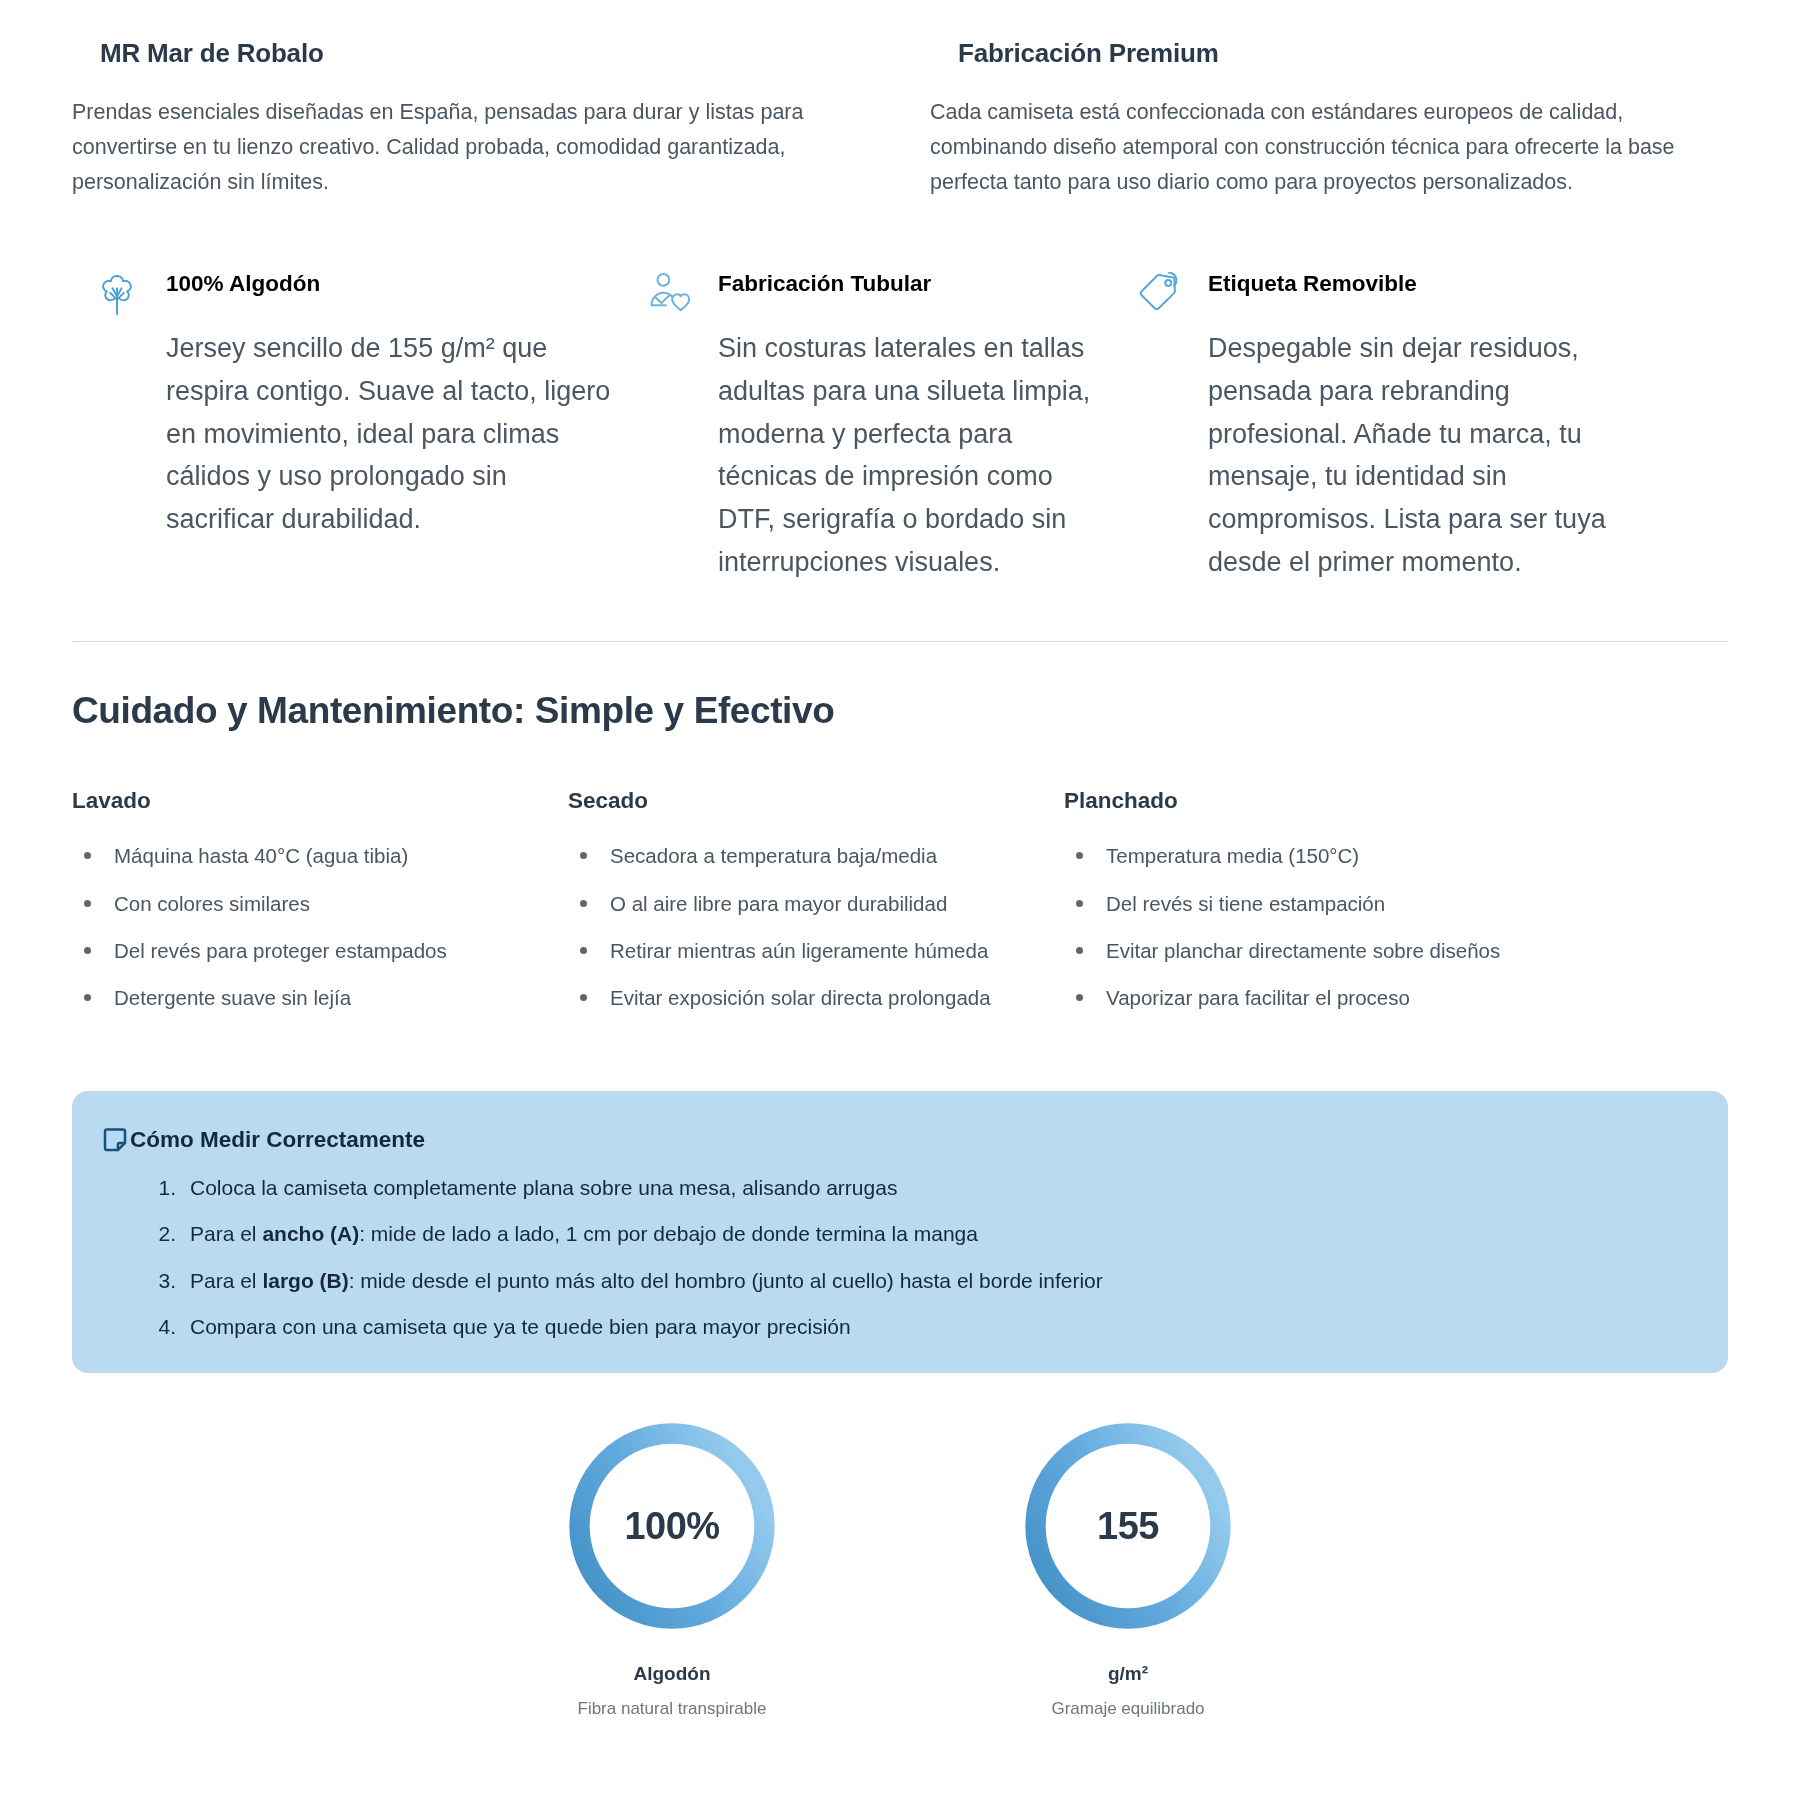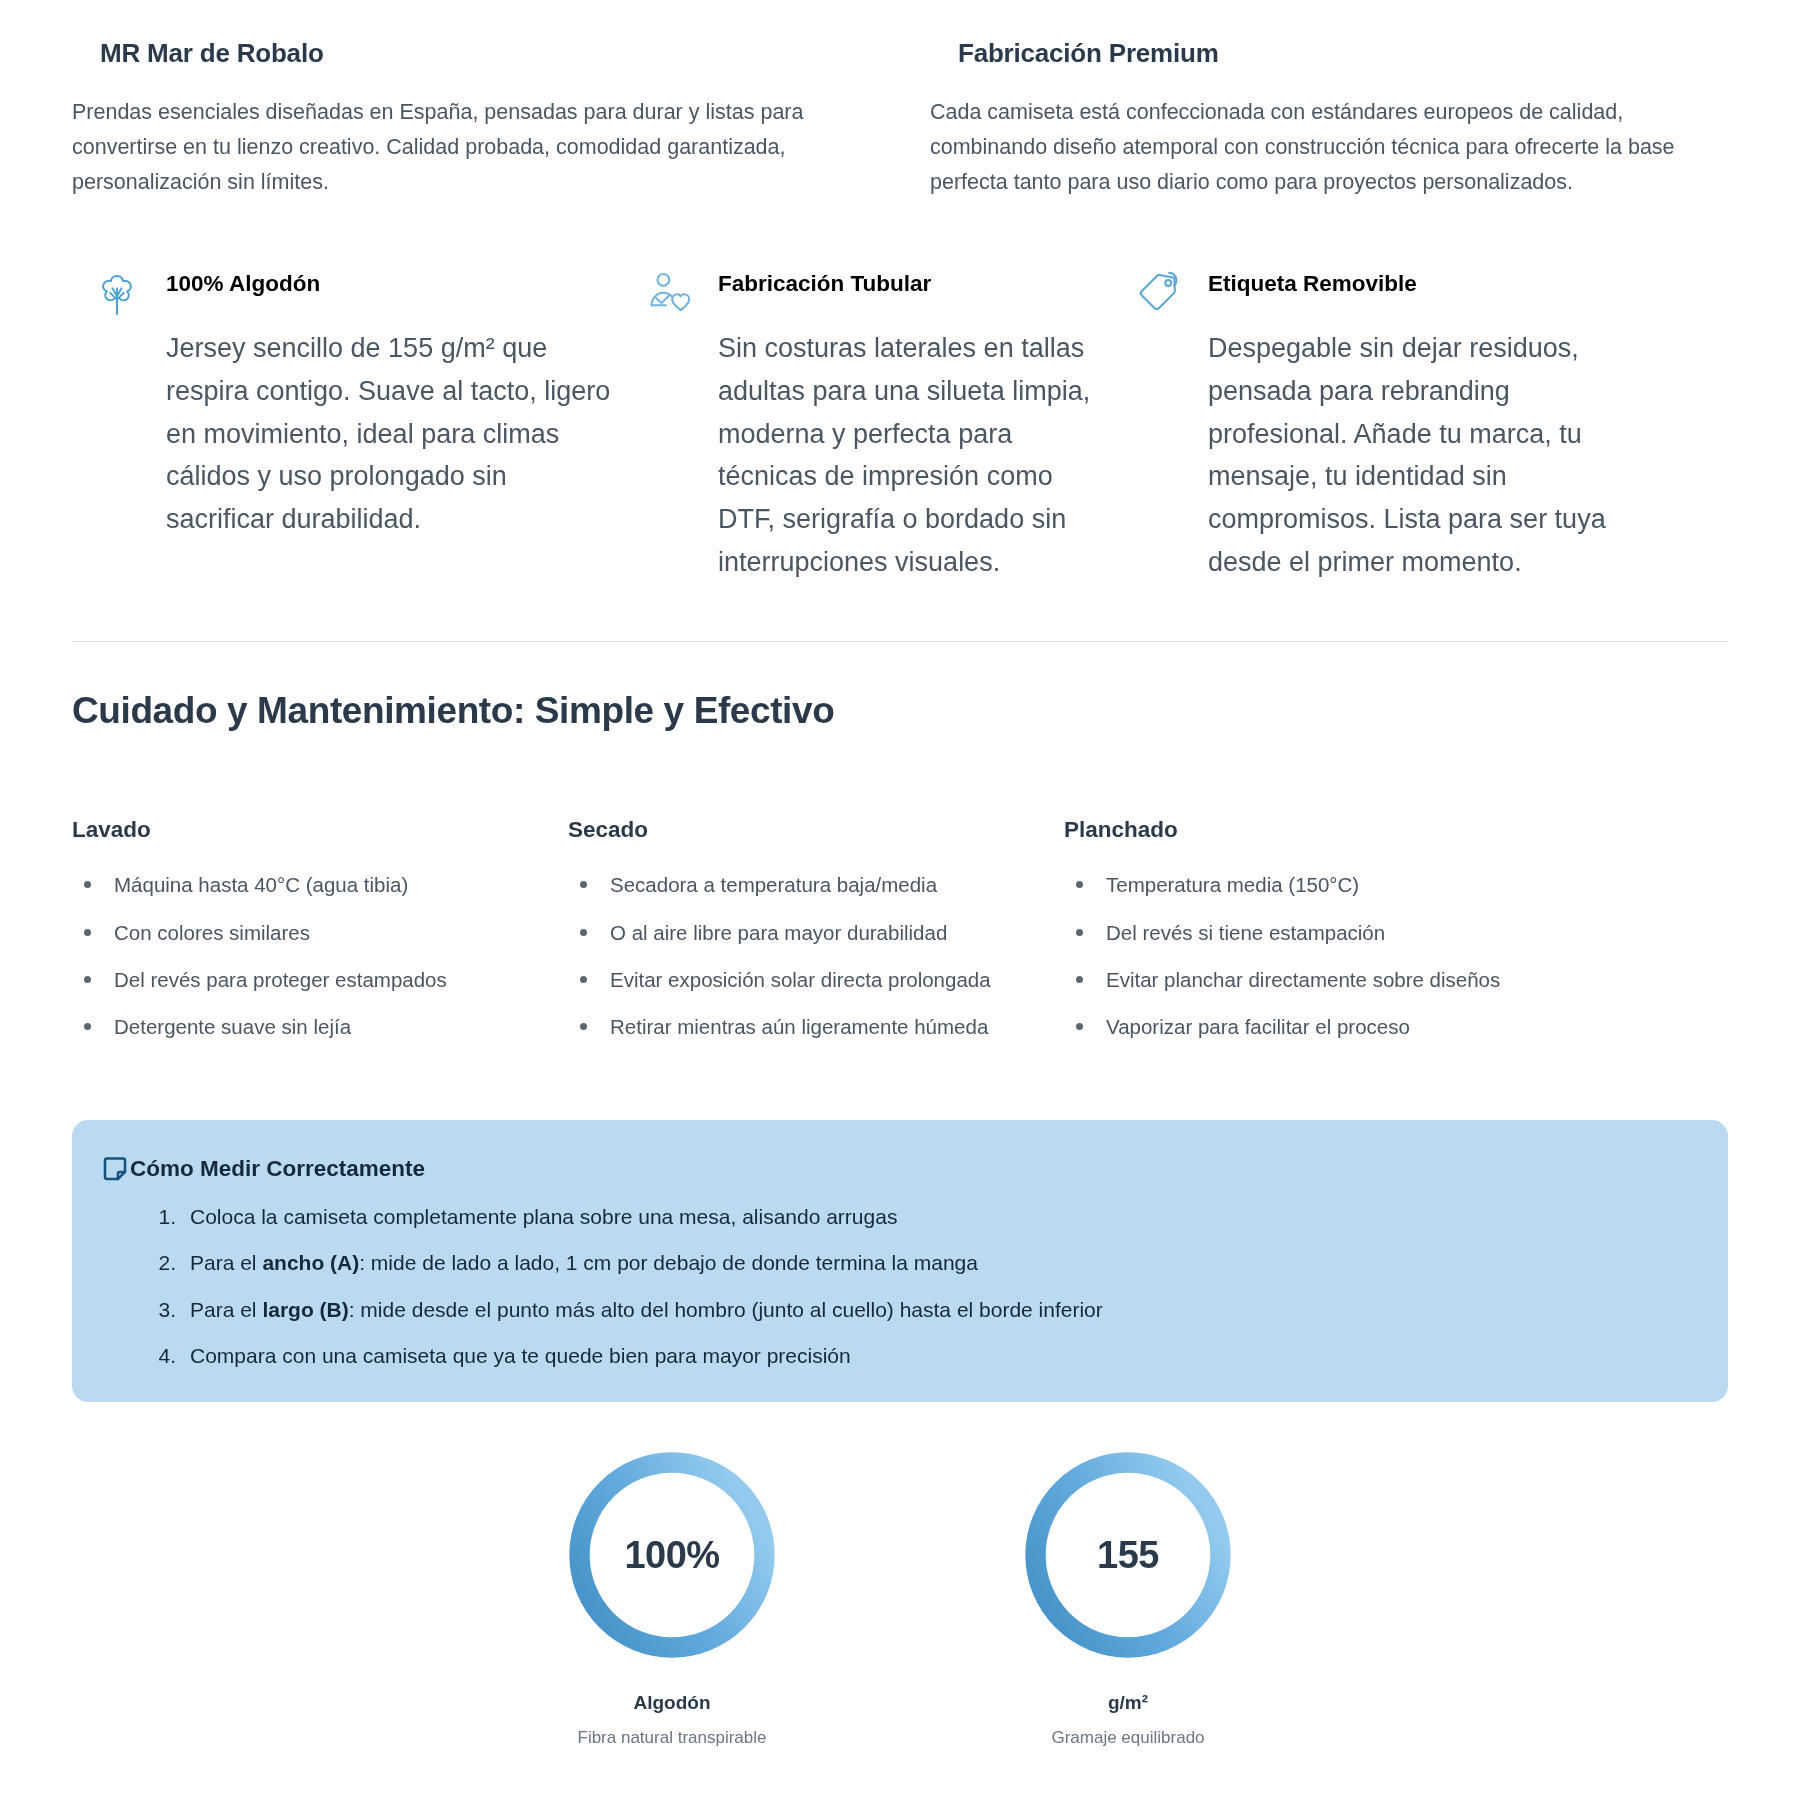--- a/index.html
+++ b/index.html
@@ -102,21 +102,20 @@
   }
   .care-col { width: 496px; padding-right: 40px; }
   .care-col.c2 { width: 496px; }
   .care-col.c3 { width: 500px; }
 
   .care-title {
     font-size: 22.5px;
     font-weight: bold;
     color: #2b3a4a;
     margin-bottom: 26px;
-    margin-top: 29px;
   }
   .care-list { list-style: none; }
   .care-list li {
     position: relative;
     padding-left: 42px;
     font-size: 20.5px;
     line-height: 1.52;
     color: #4a5662;
     margin-bottom: 16px;
   }
@@ -295,22 +294,22 @@
         <li>Del revés para proteger estampados</li>
         <li>Detergente suave sin lejía</li>
       </ul>
     </div>
 
     <div class="care-col c2">
       <div class="care-title">Secado</div>
       <ul class="care-list">
         <li>Secadora a temperatura baja/media</li>
         <li>O al aire libre para mayor durabilidad</li>
+        <li>Retirar mientras aún ligeramente húmeda</li>
         <li>Evitar exposición solar directa prolongada</li>
-        <li>Retirar mientras aún ligeramente húmeda</li>
       </ul>
     </div>
 
     <div class="care-col c3">
       <div class="care-title">Planchado</div>
       <ul class="care-list">
         <li>Temperatura media (150°C)</li>
         <li>Del revés si tiene estampación</li>
         <li>Evitar planchar directamente sobre diseños</li>
         <li>Vaporizar para facilitar el proceso</li>

